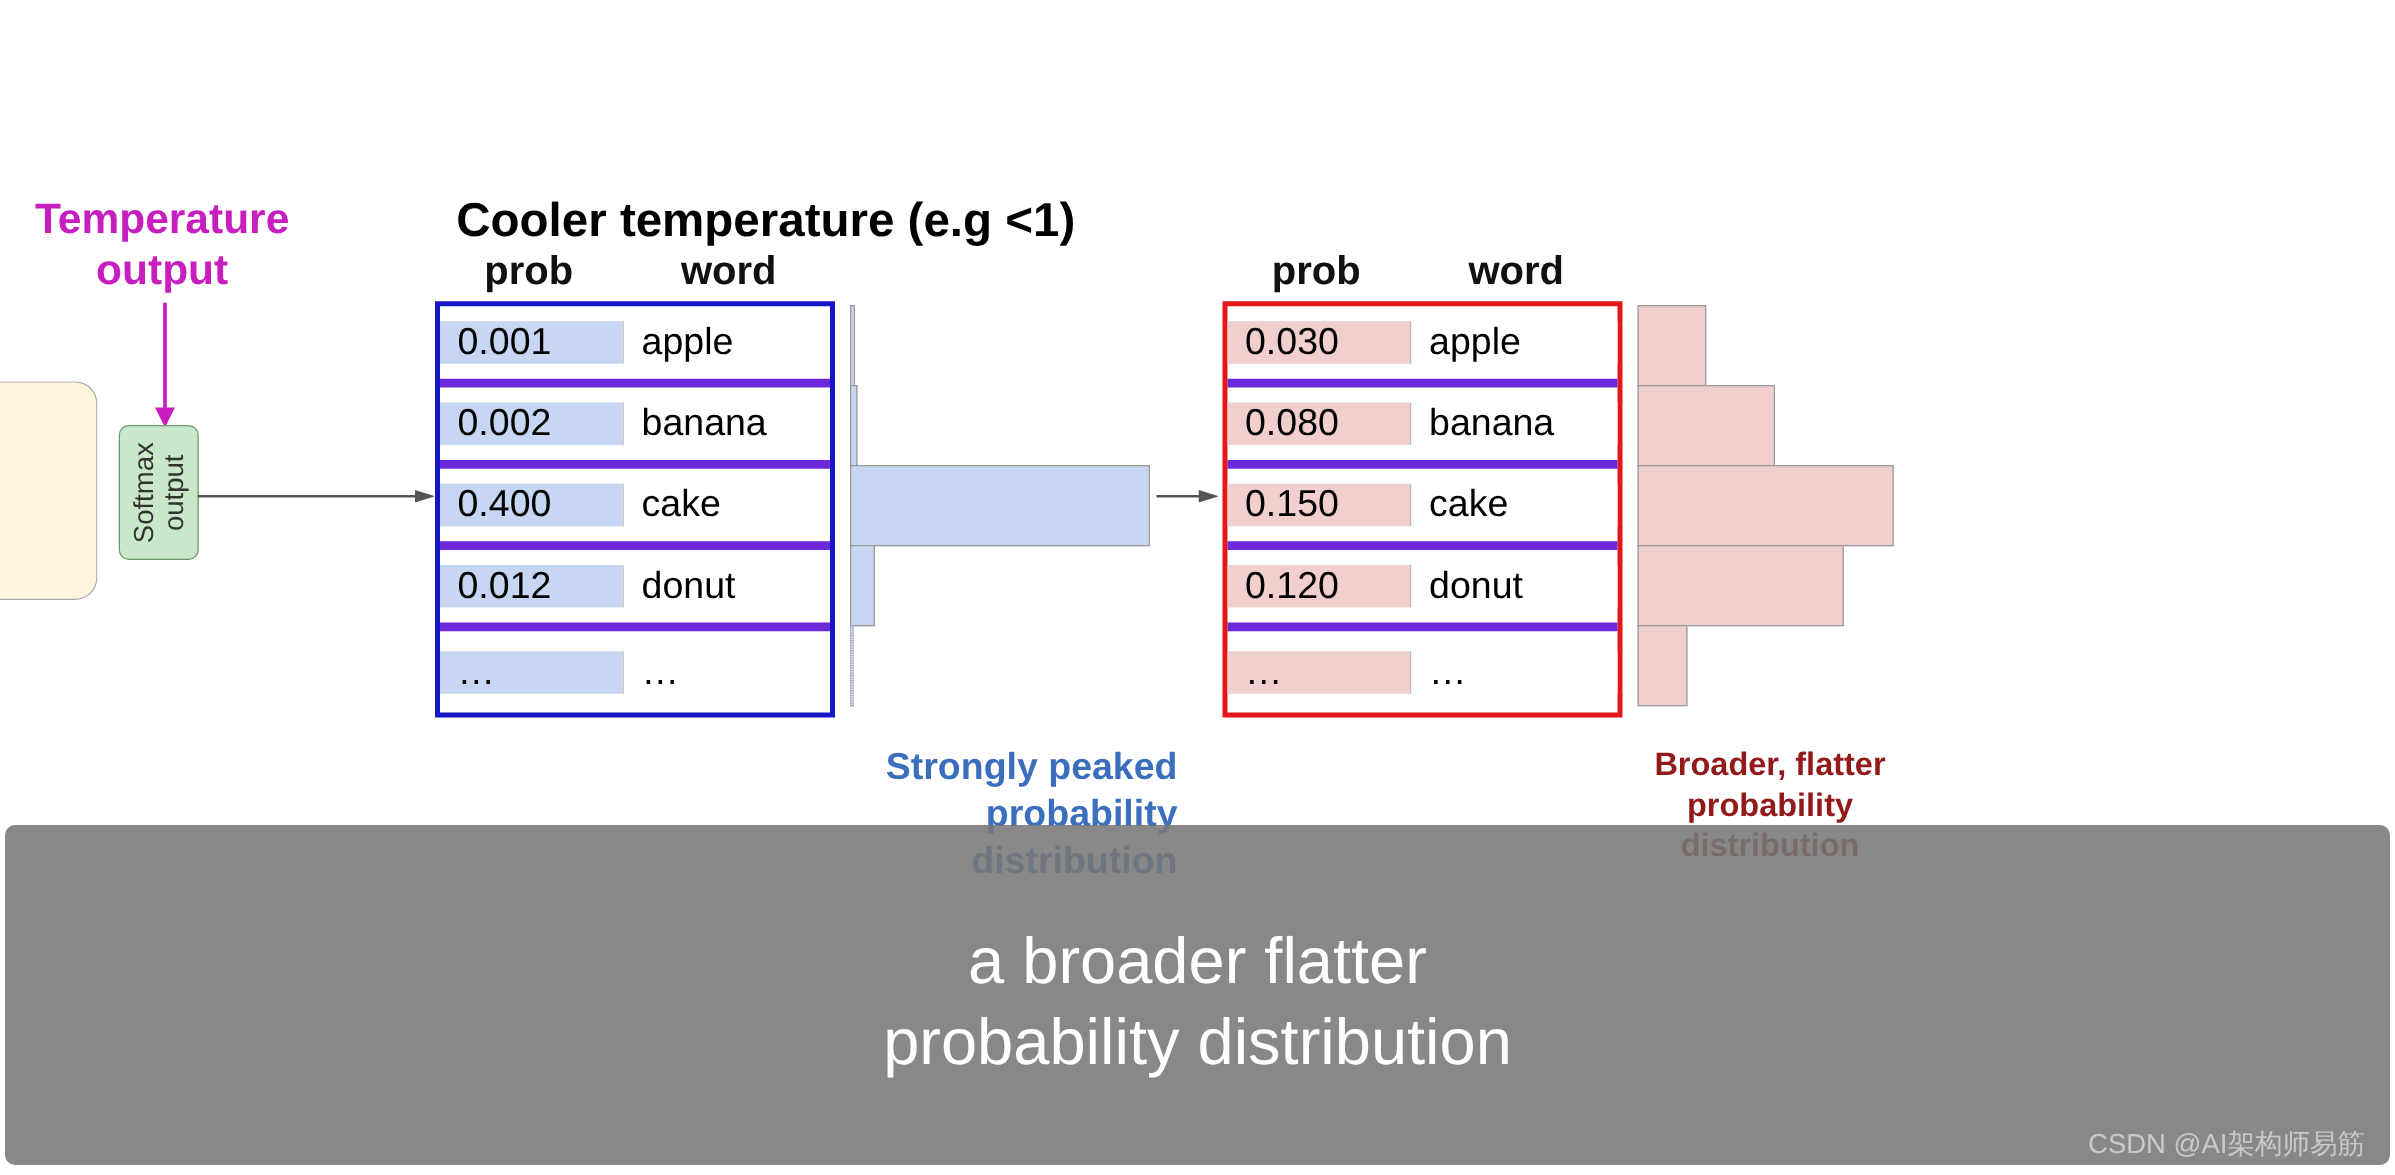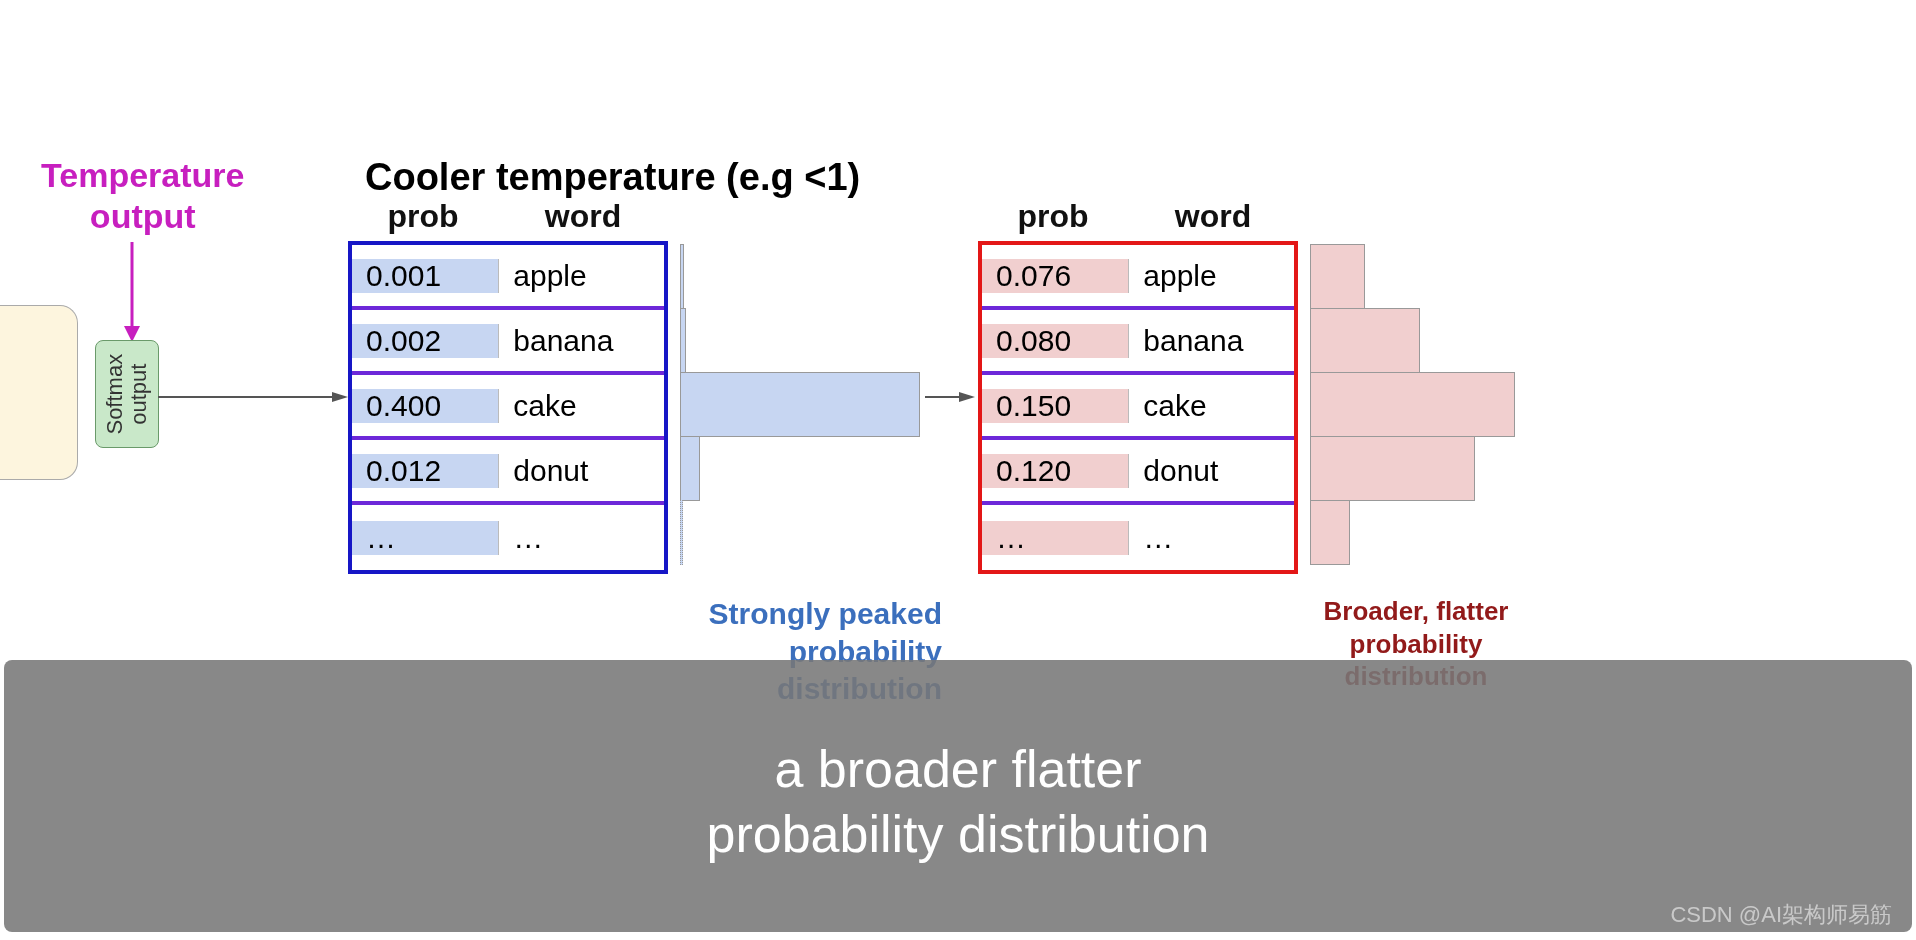--- a/index.html
+++ b/index.html
@@ -25,21 +25,21 @@
     top: 30px;
     font-size: 72px;
     font-weight: 400;
     color: #222;
     letter-spacing: -1px;
   }
 
   
   .temp-setting {
     position: absolute;
-    left: 41px;
+    left: 28px;
     top: 155px;
     color: #c71fbf;
     font-weight: 700;
     font-size: 34px;
     text-align: center;
     line-height: 1.2;
   }
   .temp-arrow {
     position: absolute;
     left: 120px;
@@ -130,21 +130,21 @@
   .tbl-hdr .col-w { width: 170px; text-align: center; }
   .tbl {
     border: 4px solid;
     width: 320px;
   }
   .tbl.blue { border-color: #1616c6; }
   .tbl.red  { border-color: #e31717; }
   .row {
     display: flex;
     height: 65px;
-    border-bottom: 4px solid #6d28d9;
+    border-bottom: 7px solid #6d28d9;
     font-size: 30px;
     align-items: center;
   }
   .row:last-child { border-bottom: none; }
   .cell-p {
     width: 150px;
     padding-left: 14px;
   }
   .blue .cell-p { background: #c7d6f2; }
   .red  .cell-p { background: #f1cfcf; }
@@ -294,21 +294,21 @@
   </svg>
 
 
   <div class="tbl-wrap" style="left:978px; top:198px;">
     <div class="tbl-hdr">
       <div class="col-p">prob</div>
       <div class="col-w">word</div>
     </div>
     <div class="tbl red">
       <div class="row">
-        <div class="cell-p">0.076</div>
+        <div class="cell-p">0.030</div>
         <div class="cell-w">apple</div>
       </div>
       <div class="row">
         <div class="cell-p">0.080</div>
         <div class="cell-w">banana</div>
       </div>
       <div class="row">
         <div class="cell-p">0.150</div>
         <div class="cell-w">cake</div>
       </div>

